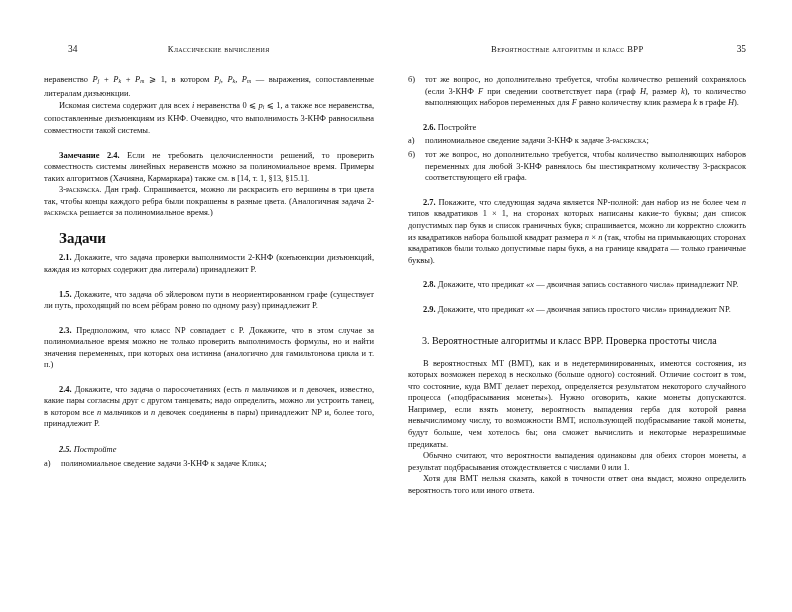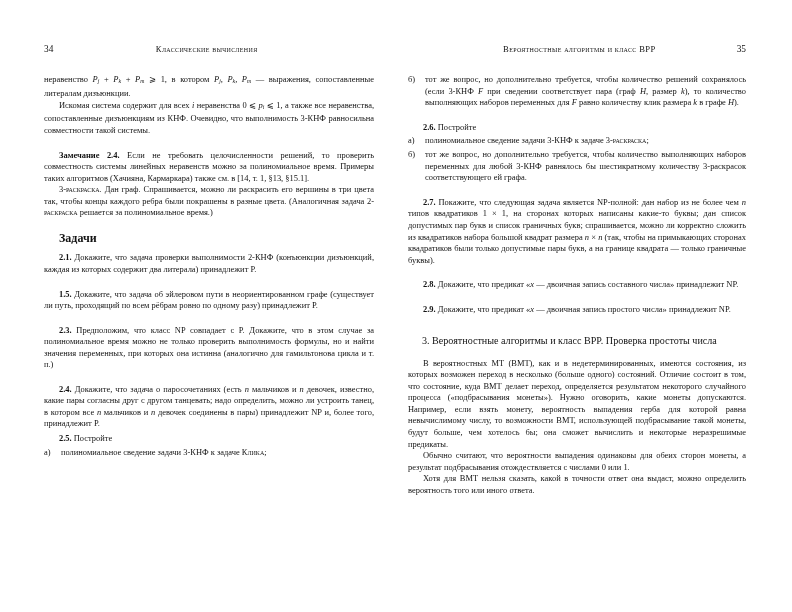--- a/index.html
+++ b/index.html
@@ -35,20 +35,21 @@
     align-items: baseline;
     font-size: 8.6px;
     letter-spacing: 0.35px;
     height: 16px;
     margin-bottom: 14px;
   }
   .runhead .folio {
     font-size: 9.4px;
     letter-spacing: 0;
     flex: 0 0 auto;
+    margin-left: 24px;
   }
   .runhead .rh-title {
     flex: 1 1 auto;
     text-align: center;
     font-variant: small-caps;
     text-transform: none;
   }
   .runhead.right .folio { order: 3; text-align: right; }
   .runhead.right .rh-title { order: 2; }
   .runhead.right .spacer { order: 1; }
@@ -60,34 +61,34 @@
     text-align: justify;
     text-justify: inter-word;
     hyphens: manual;
   }
   p {
     margin: 0;
   }
   p.ind { text-indent: 15px; }
   p.noind { text-indent: 0; }
   p.gap { margin-top: 13px; }
-  p.gap-sm { margin-top: 3px; }
+  p.gap-sm { margin-top: 14px; font-style: italic; }
 
   .b { font-weight: bold; }
   .sc { font-variant: small-caps; }
   .mi { font-family: "Liberation Serif", serif; font-style: italic; }
   sub {
     font-size: 0.68em;
     font-style: italic;
     vertical-align: -0.25em;
   }
 
   .heading-zadachi {
     font-weight: bold;
-    font-size: 12px;
+    font-size: 15px;
     margin: 14px 0 8px 15px;
   }
   .section-head {
     font-weight: normal;
     font-size: 10.1px;
     line-height: 13.5px;
     margin: 19px 0 10px 0;
     padding-left: 14px;
     text-indent: -14px;
     margin-left: 14px;

